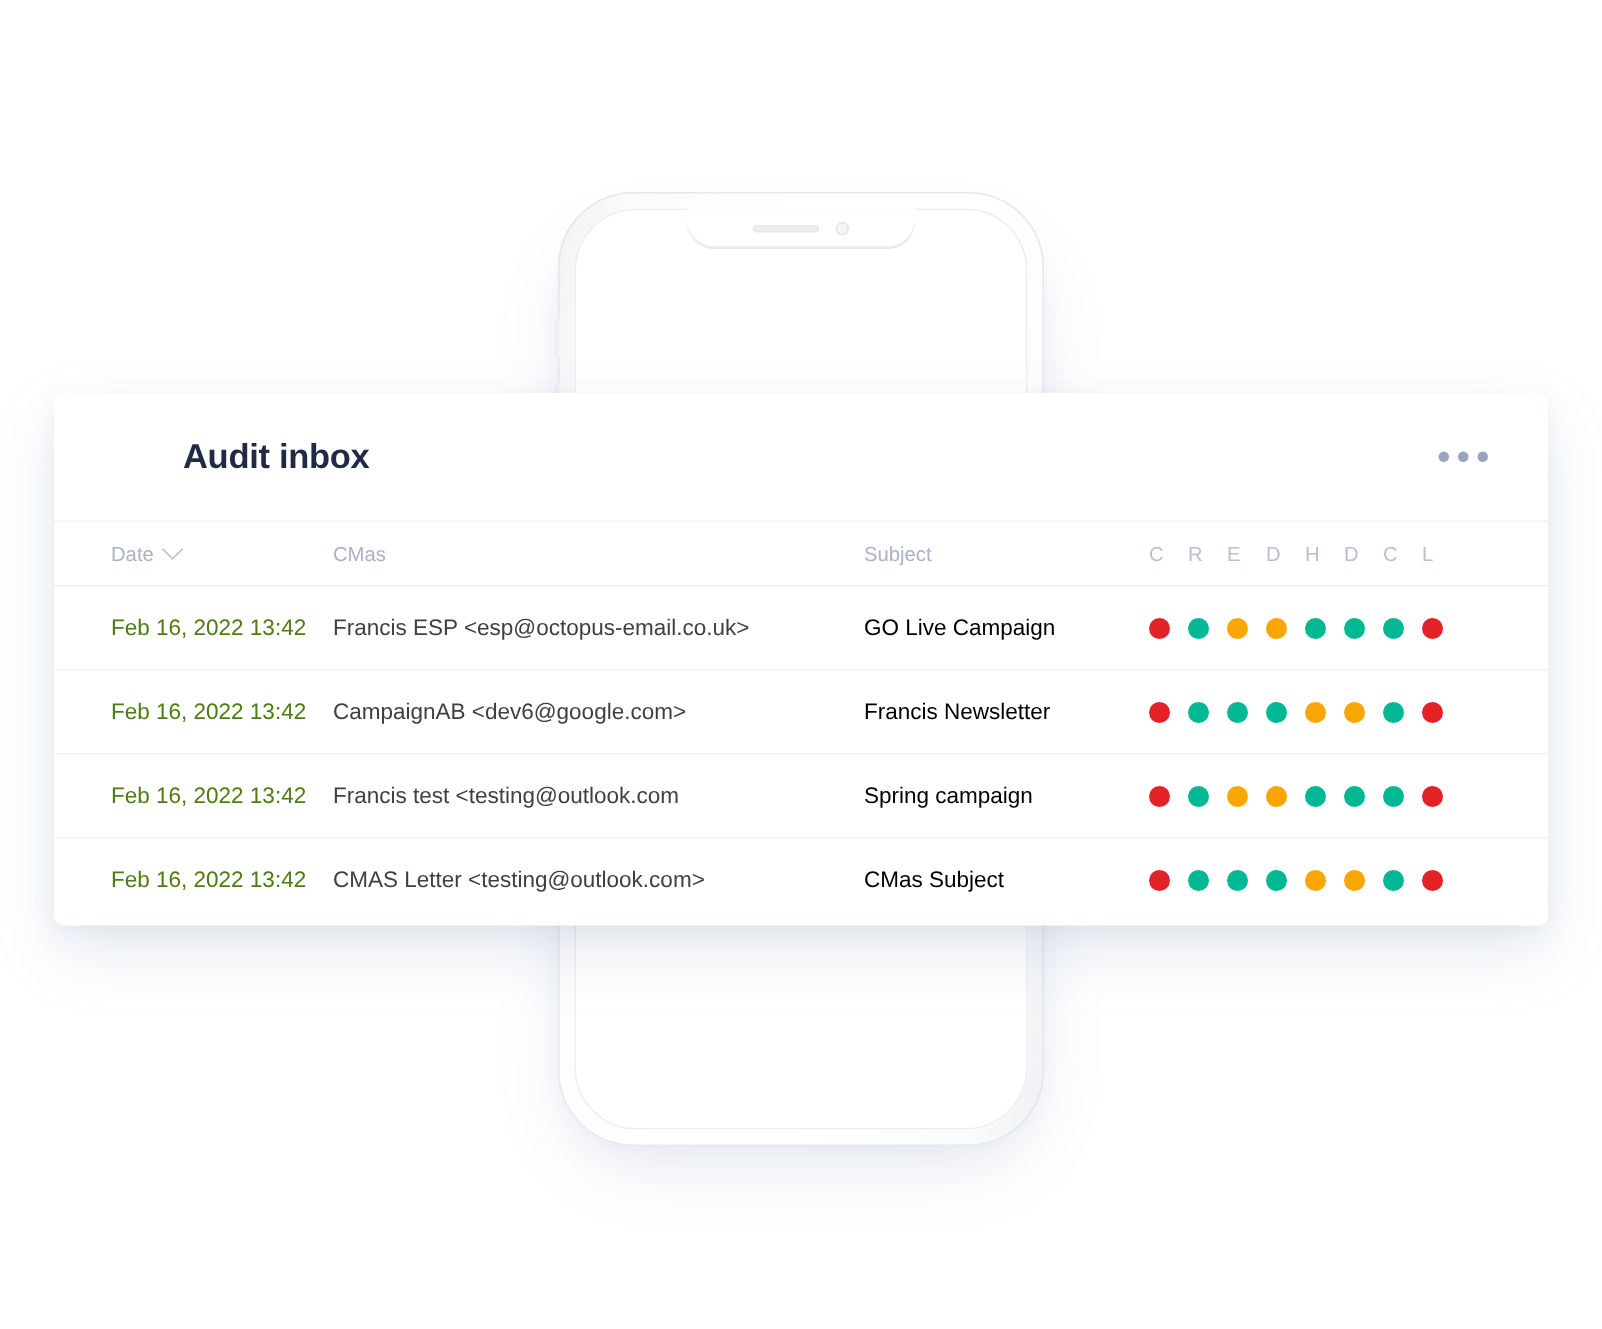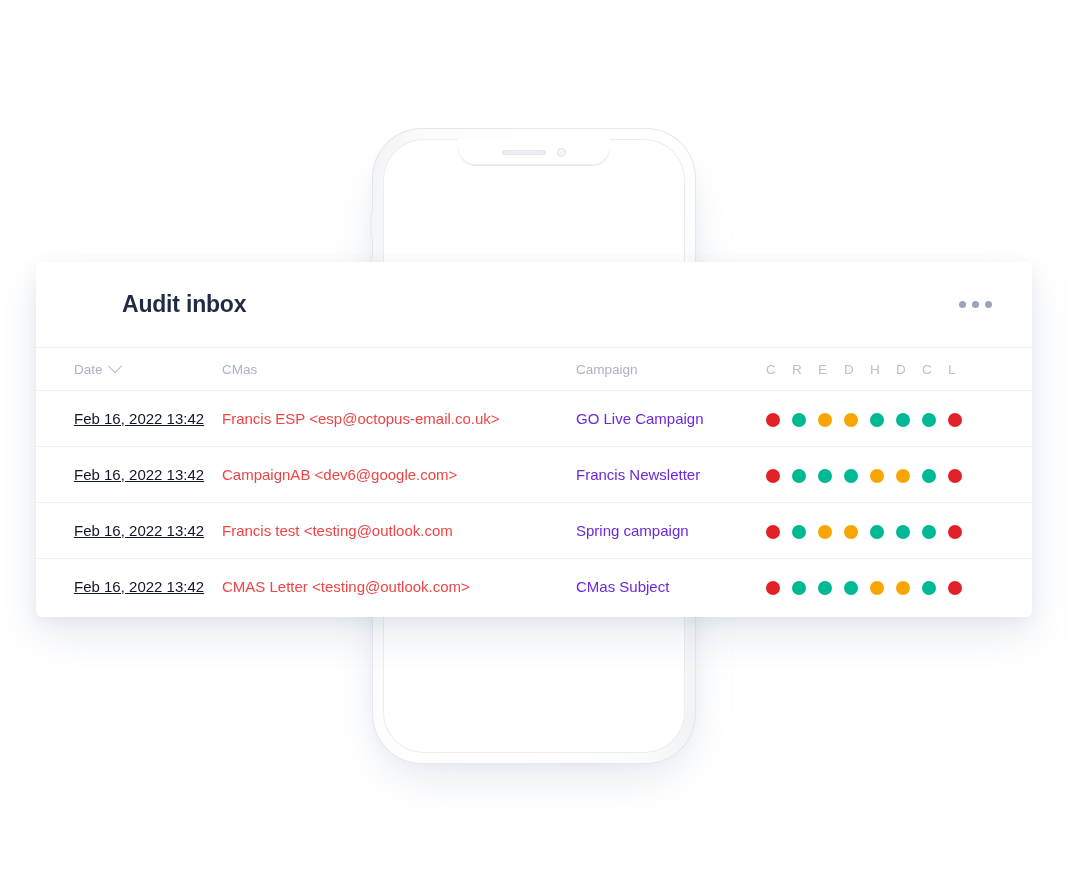--- a/index.html
+++ b/index.html
@@ -189,23 +189,23 @@
     height: 56px;
     border-bottom: 1px solid #f0f2f5;
   }
   tbody tr:last-child { border-bottom: none; }
   tbody td {
     font-size: 15px;
     color: #4a5568;
     vertical-align: middle;
     white-space: nowrap;
   }
-  td.cell-date    { padding-left: 38px !important; color: #0f172a; text-decoration: underline; }
-  td.cell-from    { color: #ef4444; margin-left: 48px; }
-  td.cell-subject { color: #6d28d9; }
+  td.cell-date    { padding-left: 38px !important; color: #4d7c0f; }
+  td.cell-from    { color: #404040; margin-left: 48px; }
+  td.cell-subject { color: #000000; }
   td.cell-dot {
     text-align: center;
   }
   .dot {
     display: inline-block;
     width: 14px;
     height: 14px;
     border-radius: 50%;
     vertical-align: middle;
   }
@@ -257,21 +257,21 @@
     </colgroup>
     <thead>
       <tr>
         <th class="pad-left">
           <span class="date-head">
             <span>Date</span>
             <span class="chev"></span>
           </span>
         </th>
         <th>CMas</th>
-        <th>Campaign</th>
+        <th>Subject</th>
         <th class="dot-head">C</th>
         <th class="dot-head">R</th>
         <th class="dot-head">E</th>
         <th class="dot-head">D</th>
         <th class="dot-head">H</th>
         <th class="dot-head">D</th>
         <th class="dot-head">C</th>
         <th class="dot-head">L</th>
         <th></th>
       </tr>

